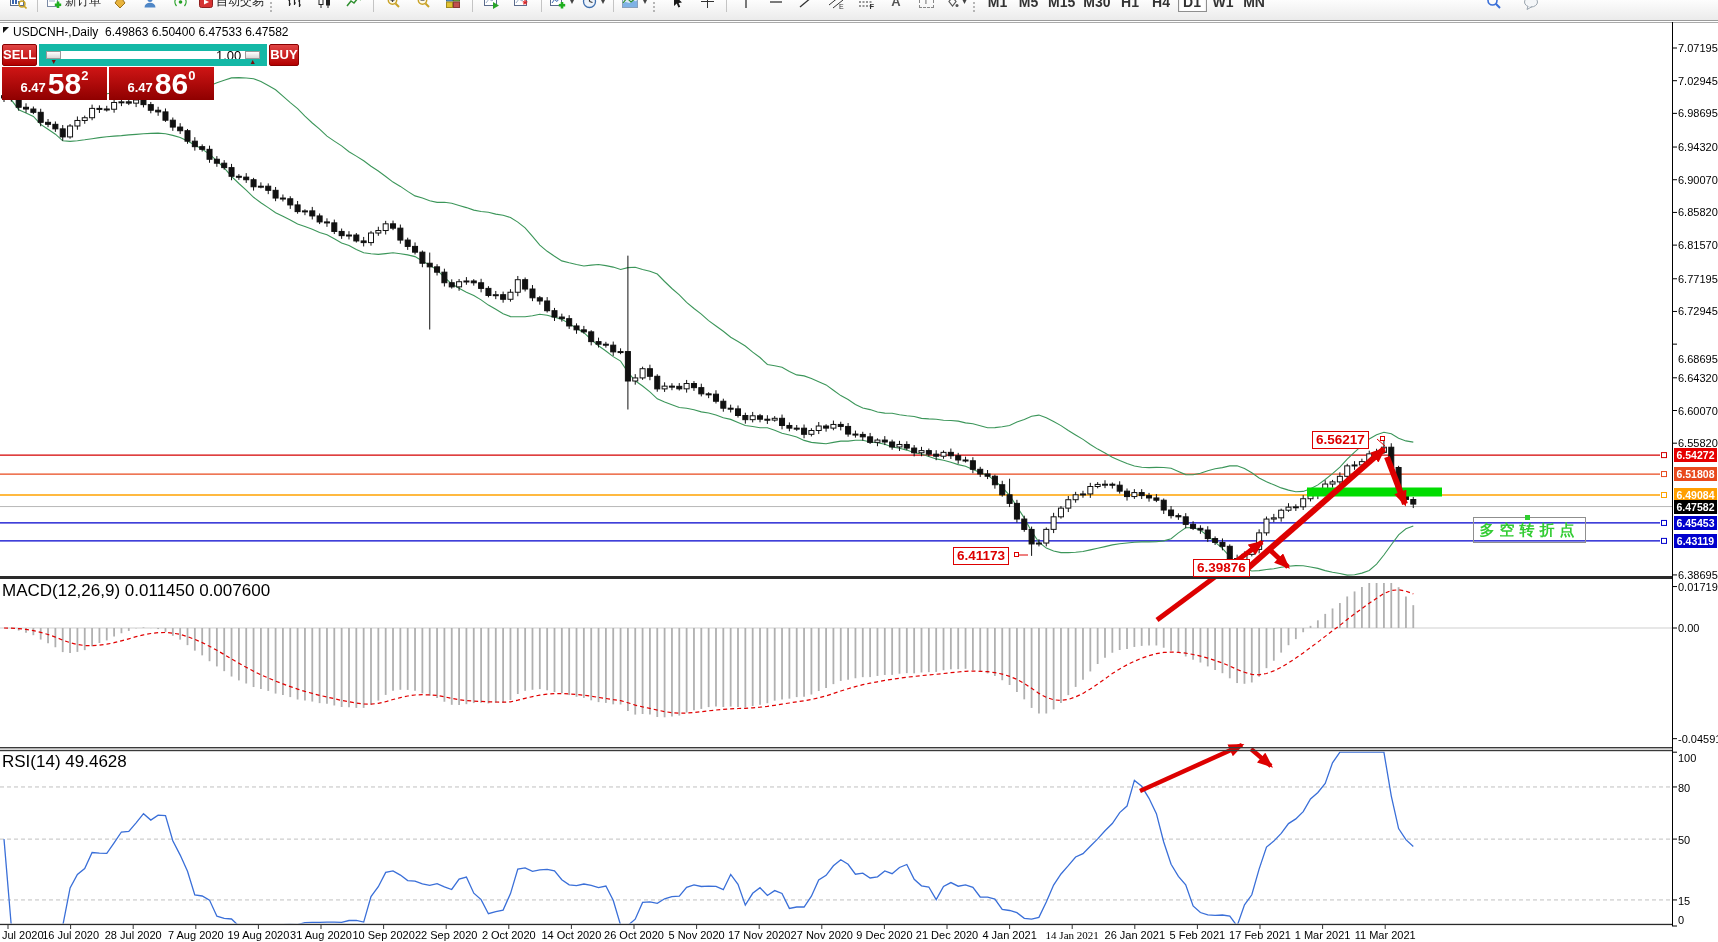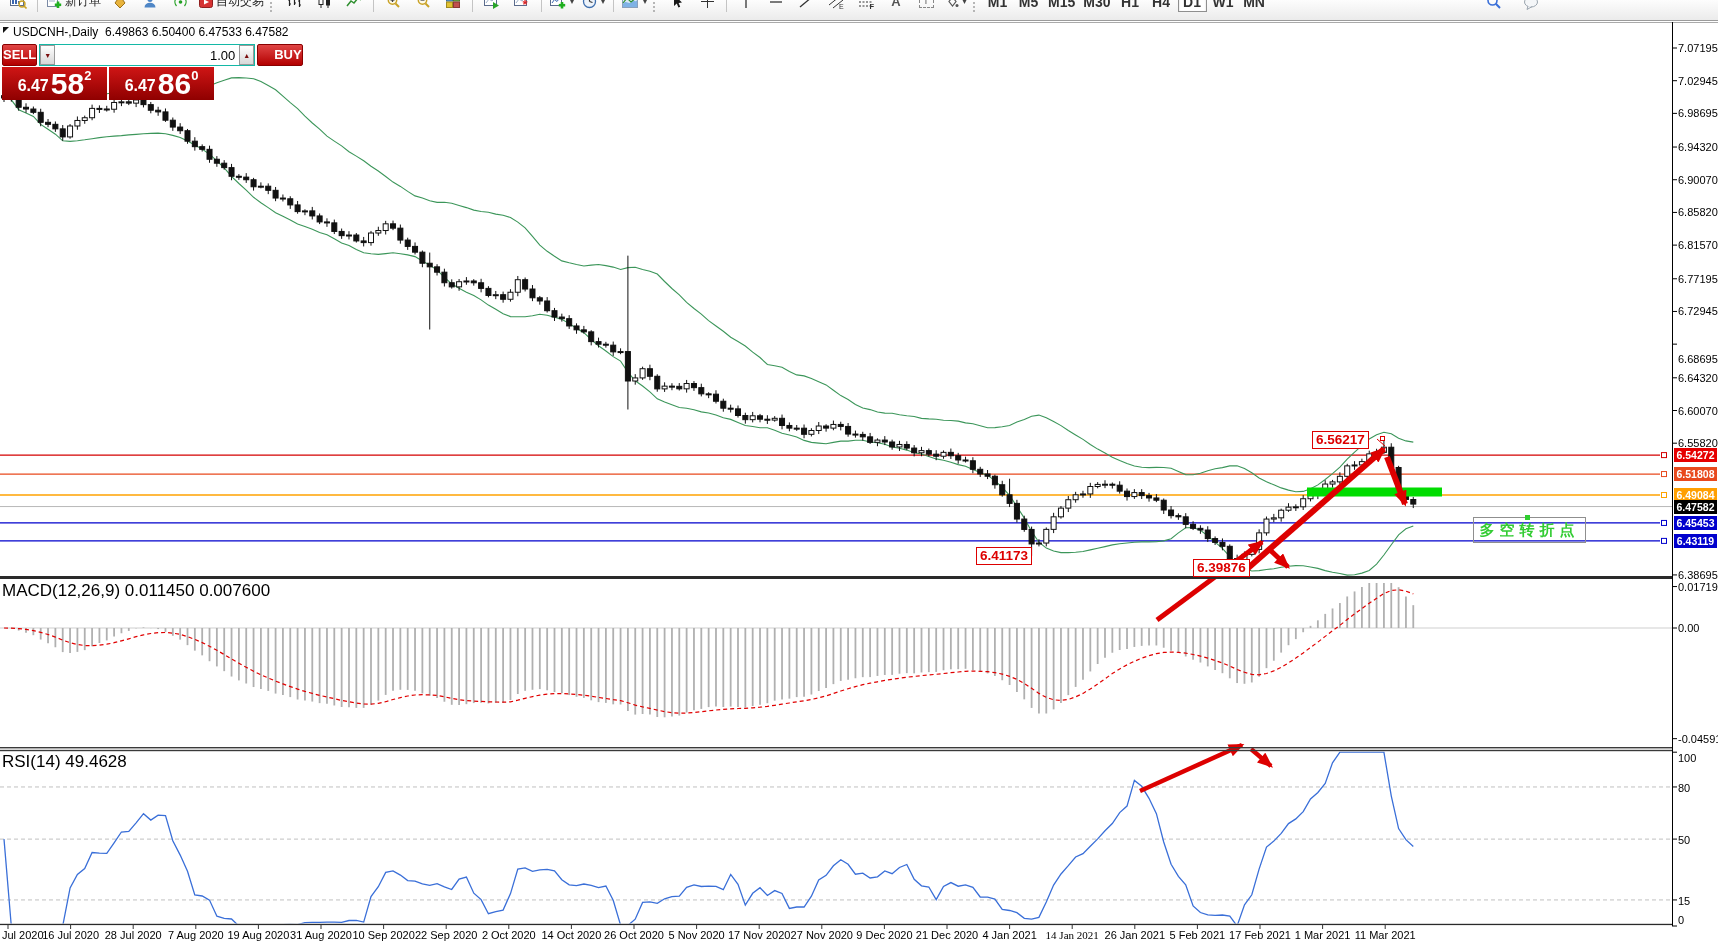--- a/index.html
+++ b/index.html
@@ -42,30 +42,30 @@
      letter-spacing:5px;line-height:24px;white-space:nowrap;}
   #note-handle{position:absolute;left:51px;top:-3px;width:5px;height:5px;background:#2fcf2f;}
   
   #symbol-info{position:absolute;left:13px;top:25px;z-index:5;font-size:12px;color:#000;white-space:pre;}
   #si-arrow{position:absolute;left:3px;top:27px;width:0;height:0;z-index:5;
      border-top:6px solid #111;border-right:6px solid transparent;}
   #trade-panel{position:absolute;left:2px;top:44px;width:212px;height:57px;z-index:6;}
   .tp-row1{display:flex;height:22px;}
   .tp-btn{width:47px;background:linear-gradient(#e04545,#b30000);border:1px solid #8a0000;
      color:#fff;font-size:13px;font-weight:600;text-align:center;line-height:20px;border-radius:2px;}
-  #buy-btn{width:55px;padding-left:16px;}
-  .vol-wrap{display:flex;flex:1;margin:0 2px;border:1px solid #14b8a6;background:#f2f2f2;}
+  #buy-btn{width:55px;}
+  .vol-wrap{display:flex;flex:1;margin:0 2px;border:7px solid #14b8a6;background:#f2f2f2;}
   .spin{width:13px;background:linear-gradient(#fff,#d8d8d8);border:1px solid #999;color:#7a0c0c;
      font-size:7px;text-align:center;line-height:19px;}
   #vol-input{flex:1;min-width:0;border:none;outline:none;text-align:right;font-size:13px;
      padding:0 4px;font-family:"Liberation Sans",sans-serif;}
   .tp-row2{display:flex;gap:2px;margin-top:1px;height:33px;}
   .price-half{flex:1;background:linear-gradient(#cf1515,#8f0000);color:#fff;display:flex;
      align-items:flex-end;justify-content:center;padding-bottom:1px;}
-  .pp-small{font-size:16px;font-weight:700;margin:4px 2px 4px 0;}
+  .pp-small{font-size:13px;font-weight:700;margin:4px 2px 4px 0;}
   .pp-big{font-size:30px;font-weight:700;line-height:30px;}
   .pp-sup{font-size:13px;font-weight:700;align-self:flex-start;margin-top:1px;}
 </style>
 </head>
 <body>
 
 <div id="app">
 
   <div id="toolbar">
     <span class="tbtn">
@@ -1047,20 +1047,20 @@
         <span class="pp-big">86</span>
         <span class="pp-sup">0</span>
       </div>
     </div>
   </div>
 
   <div class="pane-label" style="top:581px;">MACD(12,26,9) 0.011450 0.007600</div>
   <div class="pane-label" style="top:752px;">RSI(14) 49.4628</div>
 
   <div class="plabel" style="left:1312px;top:431px;">6.56217</div>
-  <div class="plabel" style="left:953px;top:547px;margin-left:23px;">6.41173</div>
+  <div class="plabel" style="left:953px;top:547px;">6.41173</div>
   <div class="plabel" style="left:1193px;top:559px;">6.39876</div>
   <div id="note-box" style="color: rgb(51, 204, 51);">
     <span>多空转折点</span>
     <i id="note-handle"></i>
   </div>
 
 </div>
 
 </body></html>

